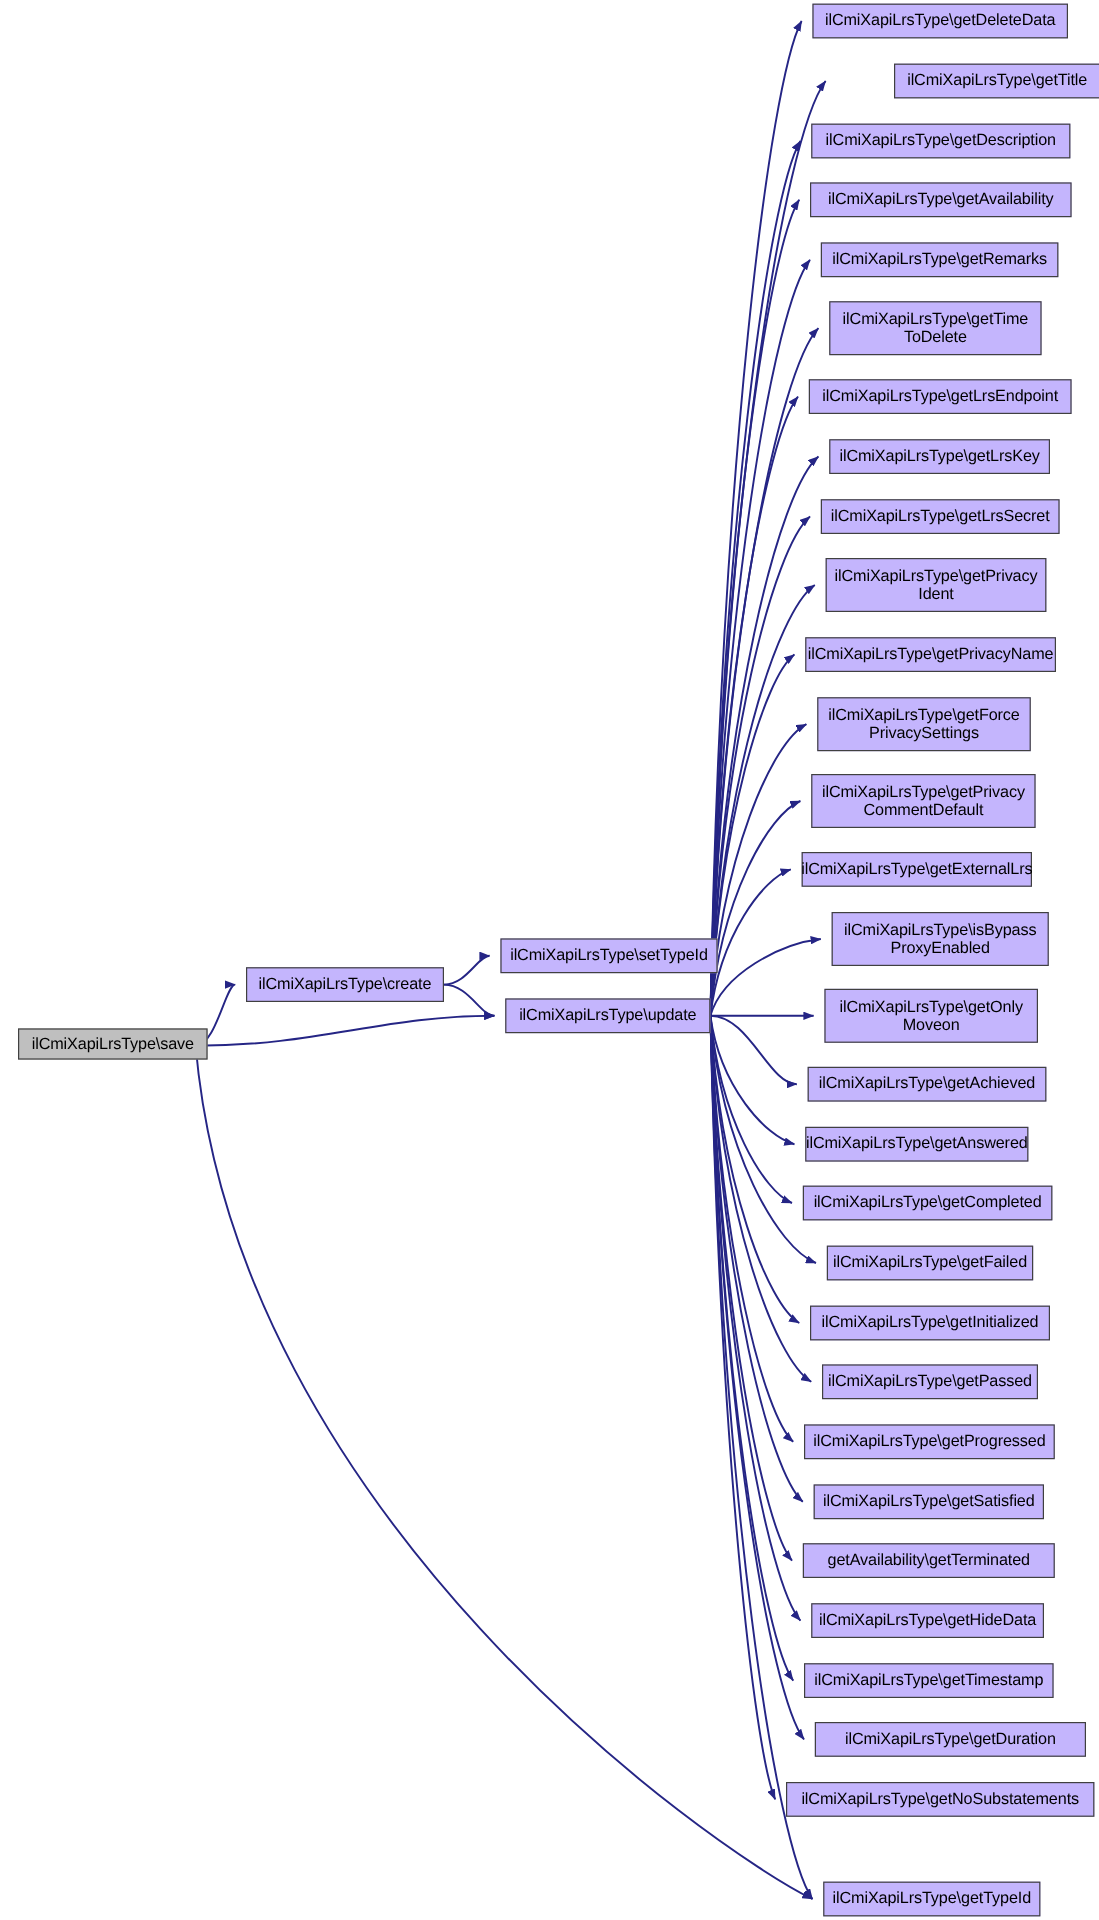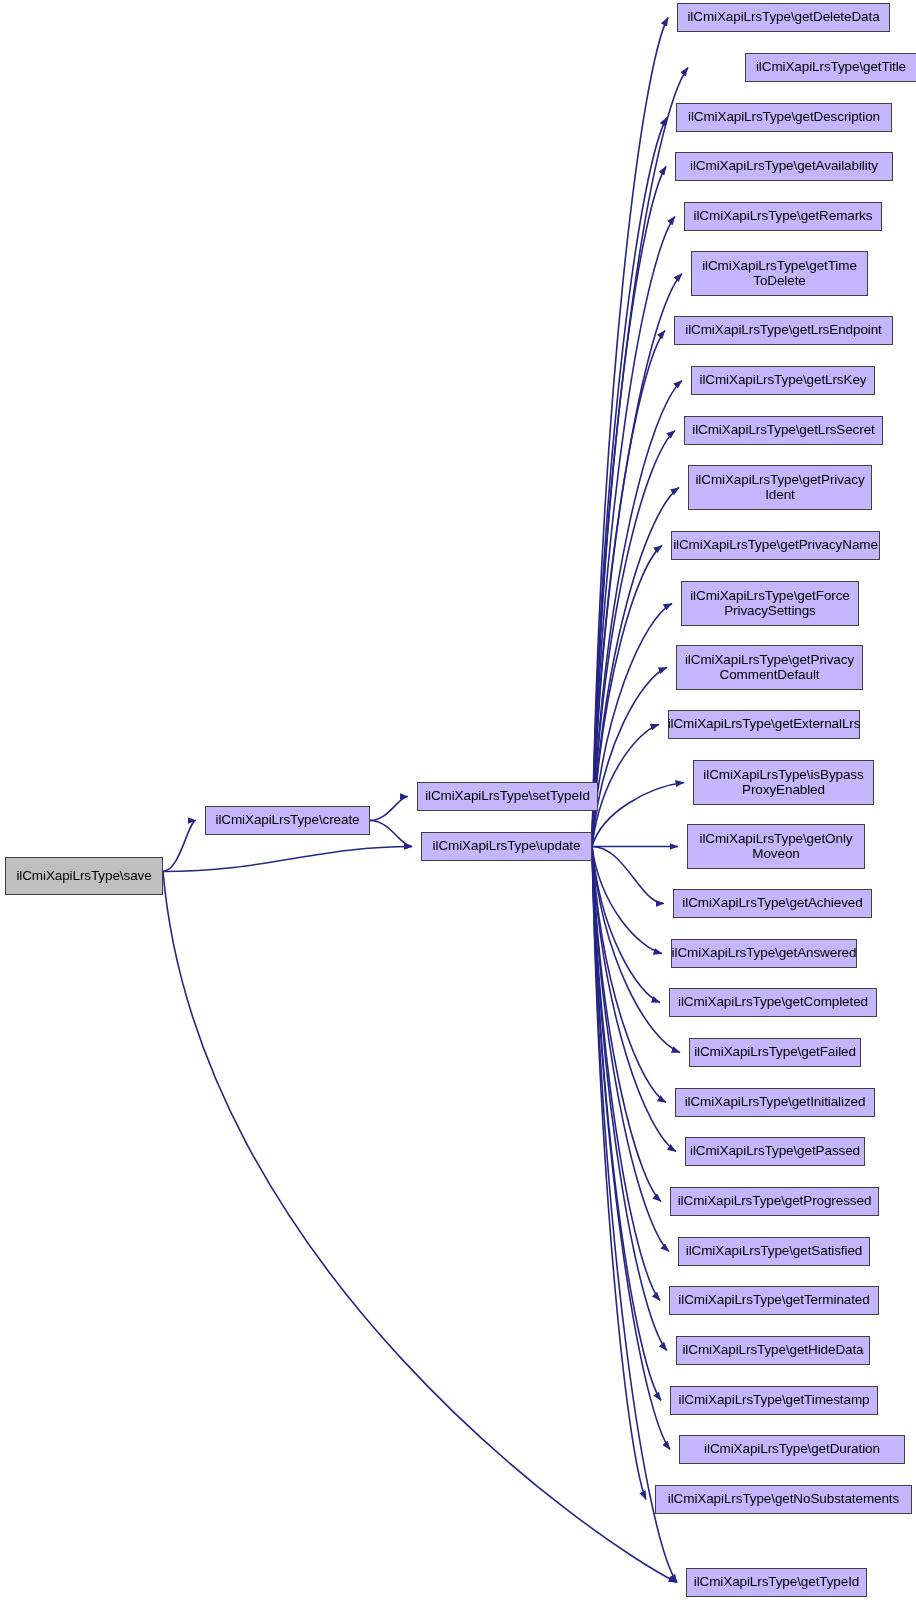--- a/index.html
+++ b/index.html
@@ -86,21 +86,21 @@
         <path d="M 592 846.5 C 600.6 1069.25, 641.88 1227.2, 669 1251.5" marker-end="url(#arrowhead)"></path>
         <path d="M 592 846.5 C 600 1096.2, 636.66 1273.26, 660 1300.5" marker-end="url(#arrowhead)"></path>
         <path d="M 592 846.5 C 600.4 1123.7, 640.72 1320.26, 667 1350.5" marker-end="url(#arrowhead)"></path>
         <path d="M 592 846.5 C 600 1151.2, 637.24 1367.26, 661 1400.5" marker-end="url(#arrowhead)"></path>
         <path d="M 592 846.5 C 600.7 1178.15, 642.46 1413.32, 670 1449.5" marker-end="url(#arrowhead)"></path>
         <path d="M 592 846.5 C 600 1205.65, 628.54 1460.32, 646 1499.5" marker-end="url(#arrowhead)"></path>
         <path d="M 592 846.5 C 601.4 1251.3, 646.52 1538.34, 677 1582.5" marker-end="url(#arrowhead)"></path>
       </g>
   </svg>
   <div id="nodes">
-      <div class="node highlight" style="left: 5px; top: 857px; width: 158px; height: 38px;">ilCmiXapiLrsType\save</div>
+      <div class="node highlight" style="left: 15px; top: 857px; width: 158px; height: 26px;">ilCmiXapiLrsType\save</div>
       <div class="node" style="left: 205px; top: 806px; width: 165px; height: 29px;">ilCmiXapiLrsType\create</div>
       <div class="node" style="left: 417px; top: 782px; width: 181px; height: 29px;">ilCmiXapiLrsType\setTypeId</div>
       <div class="node" style="left: 421px; top: 832px; width: 171px; height: 29px;">ilCmiXapiLrsType\update</div>
       <div class="node" style="left: 677px; top: 3px; width: 213px; height: 29px;">ilCmiXapiLrsType\getDeleteData</div>
       <div class="node" style="left: 697px; top: 53px; width: 172px; height: 29px; margin-left: 48px;">ilCmiXapiLrsType\getTitle</div>
       <div class="node" style="left: 676px; top: 103px; width: 216px; height: 29px;">ilCmiXapiLrsType\getDescription</div>
       <div class="node" style="left: 675px; top: 152px; width: 218px; height: 29px;">ilCmiXapiLrsType\getAvailability</div>
       <div class="node" style="left: 684px; top: 202px; width: 198px; height: 29px;">ilCmiXapiLrsType\getRemarks</div>
       <div class="node" style="left: 691px; top: 251px; width: 177px; height: 45px;">ilCmiXapiLrsType\getTime
 ToDelete</div>
@@ -120,20 +120,20 @@
       <div class="node" style="left: 687px; top: 824px; width: 178px; height: 45px;">ilCmiXapiLrsType\getOnly
 Moveon</div>
       <div class="node" style="left: 673px; top: 889px; width: 199px; height: 29px;">ilCmiXapiLrsType\getAchieved</div>
       <div class="node" style="left: 671px; top: 939px; width: 186px; height: 29px;">ilCmiXapiLrsType\getAnswered</div>
       <div class="node" style="left: 669px; top: 988px; width: 208px; height: 29px;">ilCmiXapiLrsType\getCompleted</div>
       <div class="node" style="left: 689px; top: 1038px; width: 172px; height: 29px;">ilCmiXapiLrsType\getFailed</div>
       <div class="node" style="left: 675px; top: 1088px; width: 200px; height: 29px;">ilCmiXapiLrsType\getInitialized</div>
       <div class="node" style="left: 685px; top: 1137px; width: 180px; height: 29px;">ilCmiXapiLrsType\getPassed</div>
       <div class="node" style="left: 670px; top: 1187px; width: 209px; height: 29px;">ilCmiXapiLrsType\getProgressed</div>
       <div class="node" style="left: 678px; top: 1237px; width: 192px; height: 29px;">ilCmiXapiLrsType\getSatisfied</div>
-      <div class="node" style="left: 669px; top: 1286px; width: 210px; height: 29px;">ilCmiXapiLrsType\getTerminated</div>
+      <div class="node" style="left: 669px; top: 1286px; width: 210px; height: 29px;">getAvailability\getTerminated</div>
       <div class="node" style="left: 676px; top: 1336px; width: 194px; height: 29px;">ilCmiXapiLrsType\getHideData</div>
       <div class="node" style="left: 670px; top: 1386px; width: 208px; height: 29px;">ilCmiXapiLrsType\getTimestamp</div>
       <div class="node" style="left: 679px; top: 1435px; width: 226px; height: 29px;">ilCmiXapiLrsType\getDuration</div>
       <div class="node" style="left: 655px; top: 1485px; width: 257px; height: 29px;">ilCmiXapiLrsType\getNoSubstatements</div>
       <div class="node" style="left: 686px; top: 1568px; width: 181px; height: 29px;">ilCmiXapiLrsType\getTypeId</div>
     </div>
 </div>
 
 </body></html>

